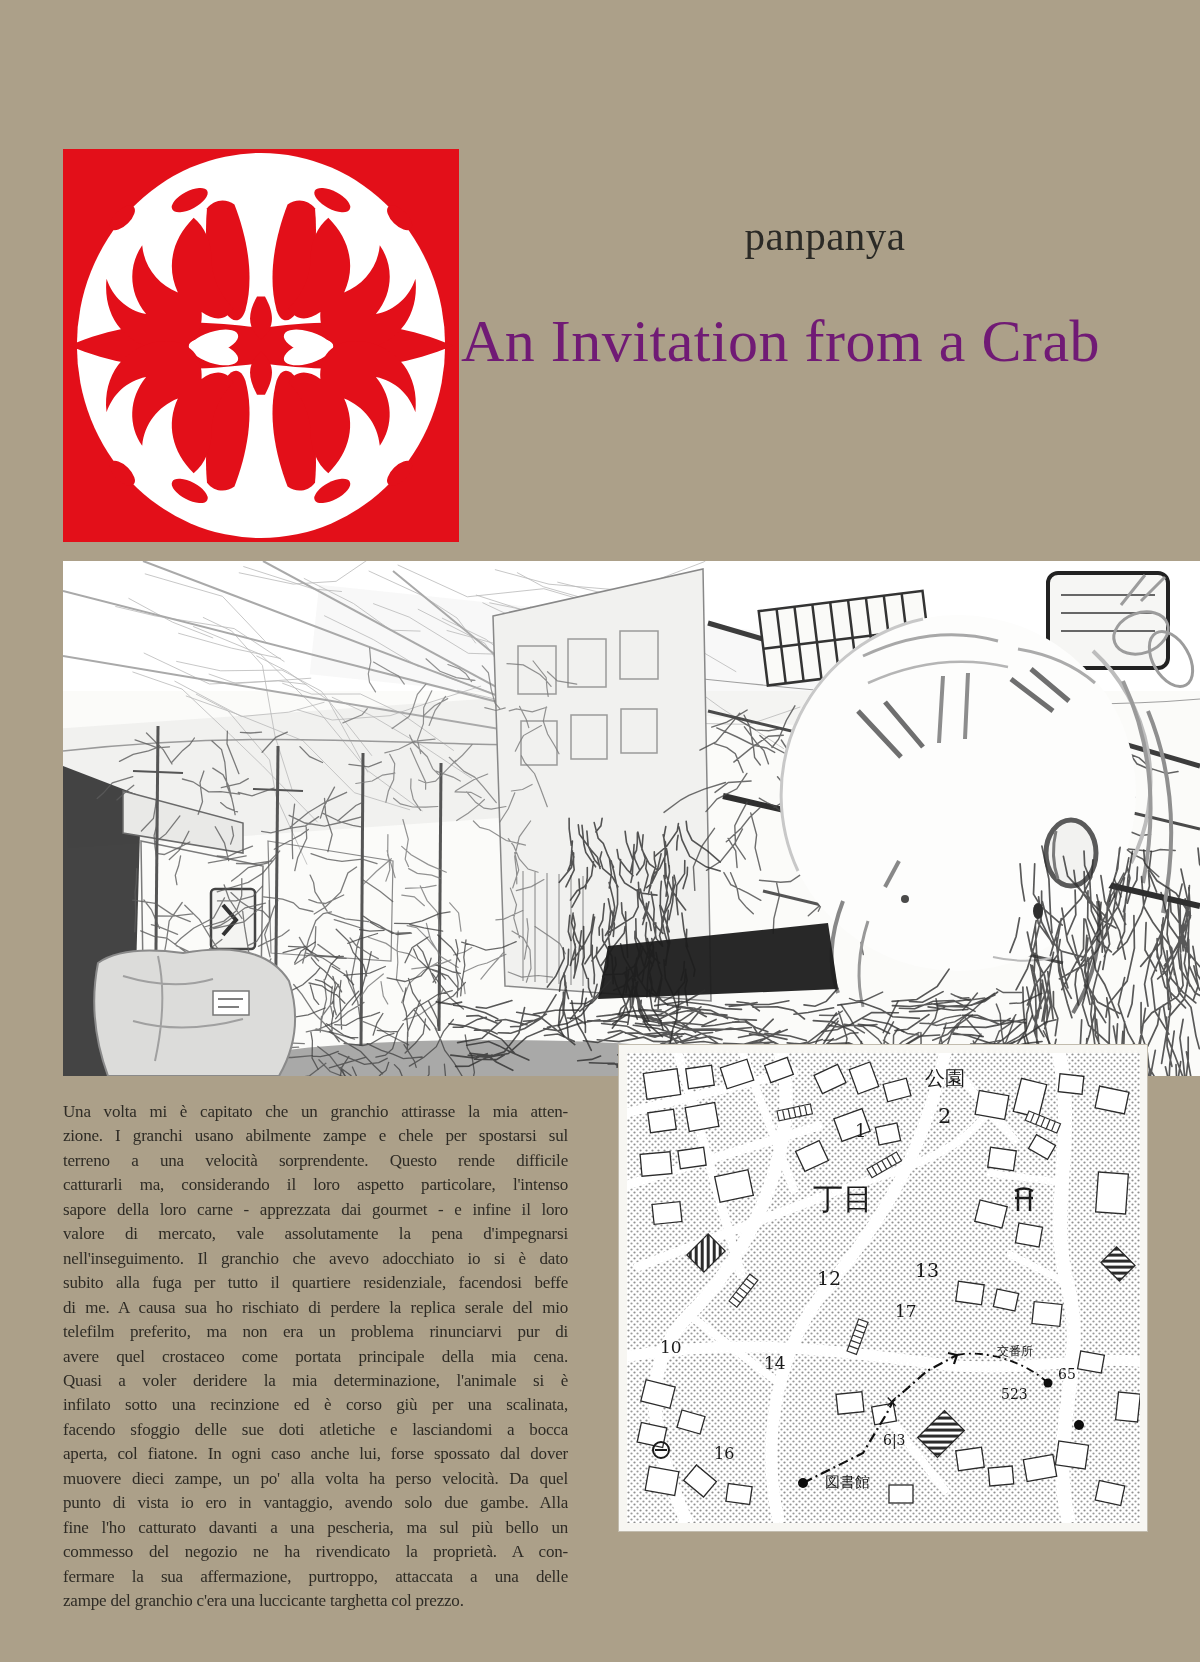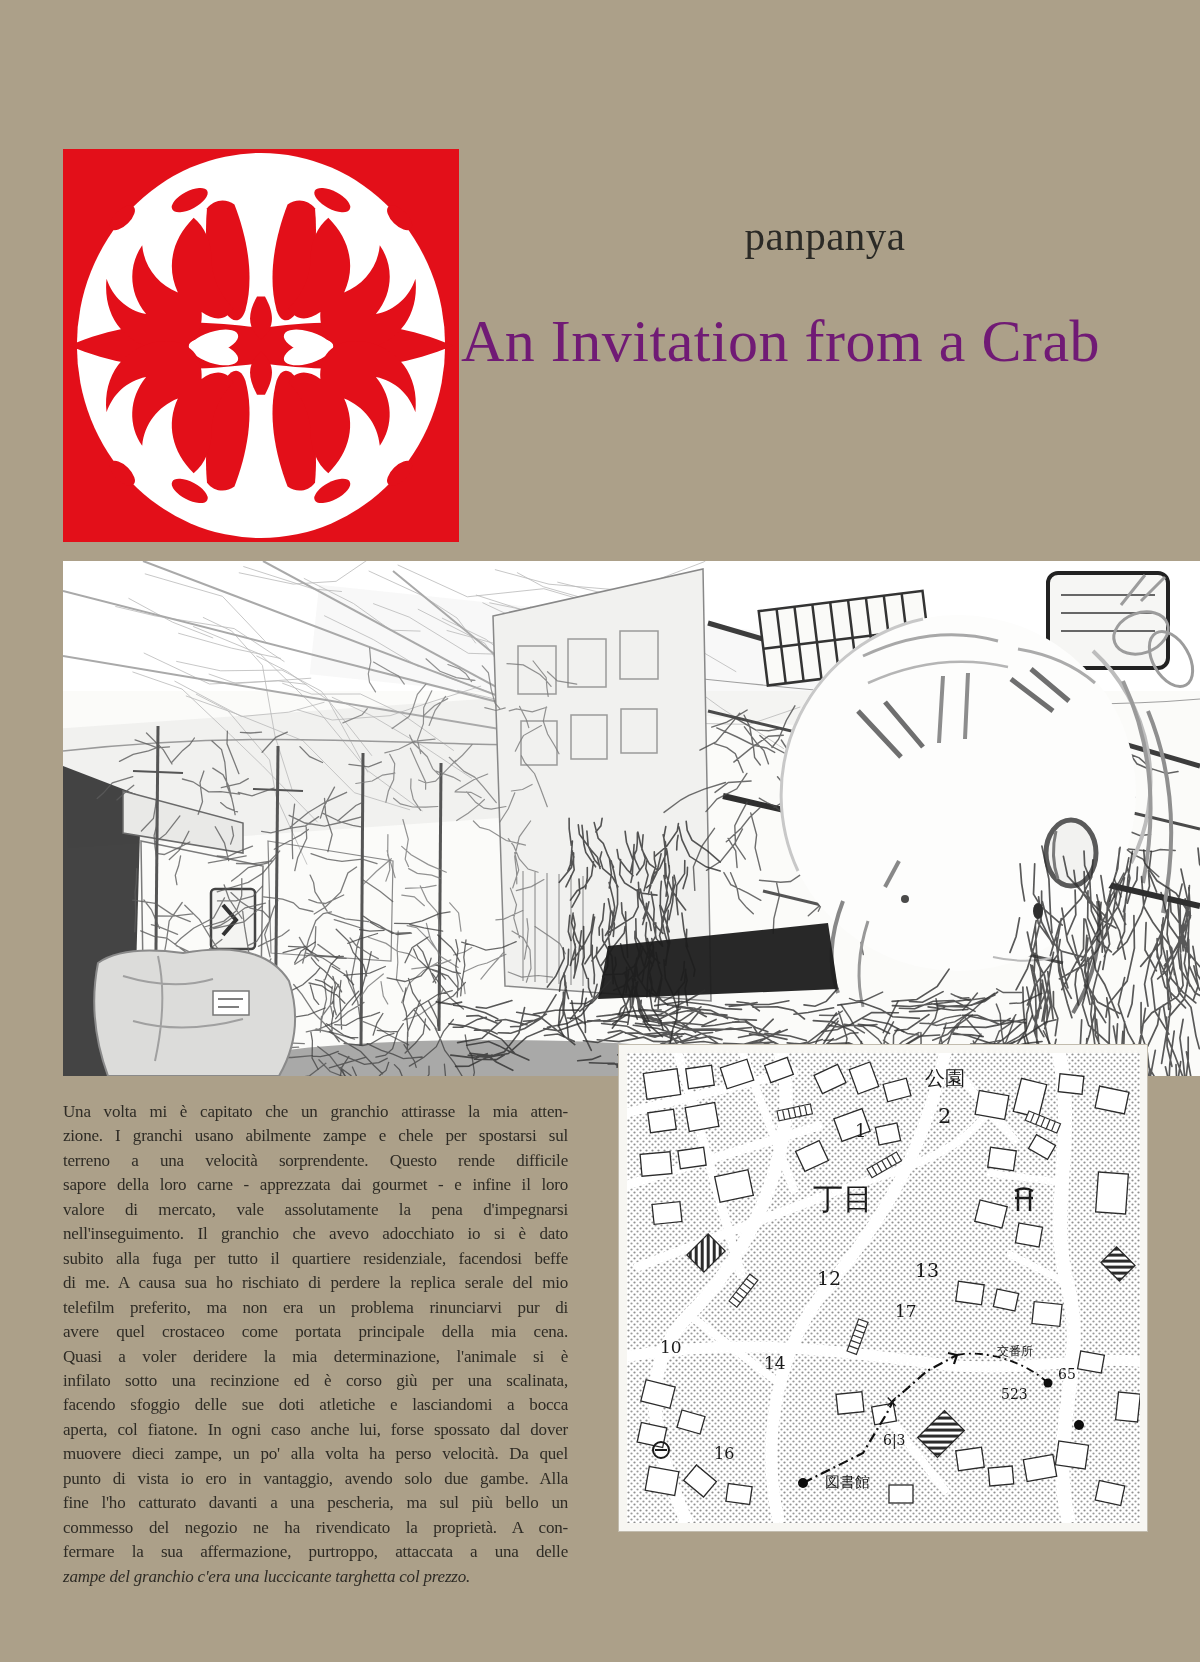--- a/index.html
+++ b/index.html
@@ -29,21 +29,21 @@
     background:#fafaf8; overflow:hidden;
   }
   .illustration svg{display:block;width:100%;height:100%;}
   
   .synopsis{
     position:absolute; left:63px; top:1100px; width:505px;
     color:#2e2b25; font-size:17px; line-height:24.45px;
     letter-spacing:-0.2px;
   }
   .synopsis .tline{ text-align:justify; text-align-last:justify; white-space:normal;}
-  .synopsis .tline.last{ text-align-last:left;font-style:italic; }
+  .synopsis .tline.last{ text-align-last:left; }
   
   .map-panel{
     position:absolute; left:618px; top:1044px; width:530px; height:488px;
     background:#f7f6f2; border:1px solid #c2bcae; box-sizing:border-box;
   }
   .map-panel svg{position:absolute; left:8px; top:8px; width:513px; height:470px;}
   .map-text{font-family:"DejaVu Serif","Liberation Serif",serif; fill:#1b1b1b;}
 </style>
 </head>
 <body>
@@ -211,20 +211,21 @@
       <path d="M60,415 Q110,430 150,418 M70,460 Q120,474 180,458 M95,395 Q105,440 92,500" fill="none" stroke="#a0a0a0" stroke-width="2"></path>
       <rect x="150" y="430" width="36" height="24" fill="#fff" stroke="#777" stroke-width="1.5"></rect>
       <path d="M155,438 L180,438 M155,446 L176,446" stroke="#555" stroke-width="1.5"></path>
     </svg>
   </div>
 
   <div class="synopsis" id="synopsis">
       <div class="tline">Una volta mi è capitato che un granchio attirasse la mia atten-</div>
       <div class="tline">zione. I granchi usano abilmente zampe e chele per spostarsi sul</div>
       <div class="tline">terreno a una velocità sorprendente. Questo rende difficile</div>
+      <div class="tline">catturarli ma, considerando il loro aspetto particolare, l'intenso</div>
       <div class="tline">sapore della loro carne - apprezzata dai gourmet - e infine il loro</div>
       <div class="tline">valore di mercato, vale assolutamente la pena d'impegnarsi</div>
       <div class="tline">nell'inseguimento. Il granchio che avevo adocchiato io si è dato</div>
       <div class="tline">subito alla fuga per tutto il quartiere residenziale, facendosi beffe</div>
       <div class="tline">di me. A causa sua ho rischiato di perdere la replica serale del mio</div>
       <div class="tline">telefilm preferito, ma non era un problema rinunciarvi pur di</div>
       <div class="tline">avere quel crostaceo come portata principale della mia cena.</div>
       <div class="tline">Quasi a voler deridere la mia determinazione, l'animale si è</div>
       <div class="tline">infilato sotto una recinzione ed è corso giù per una scalinata,</div>
       <div class="tline">facendo sfoggio delle sue doti atletiche e lasciandomi a bocca</div>

